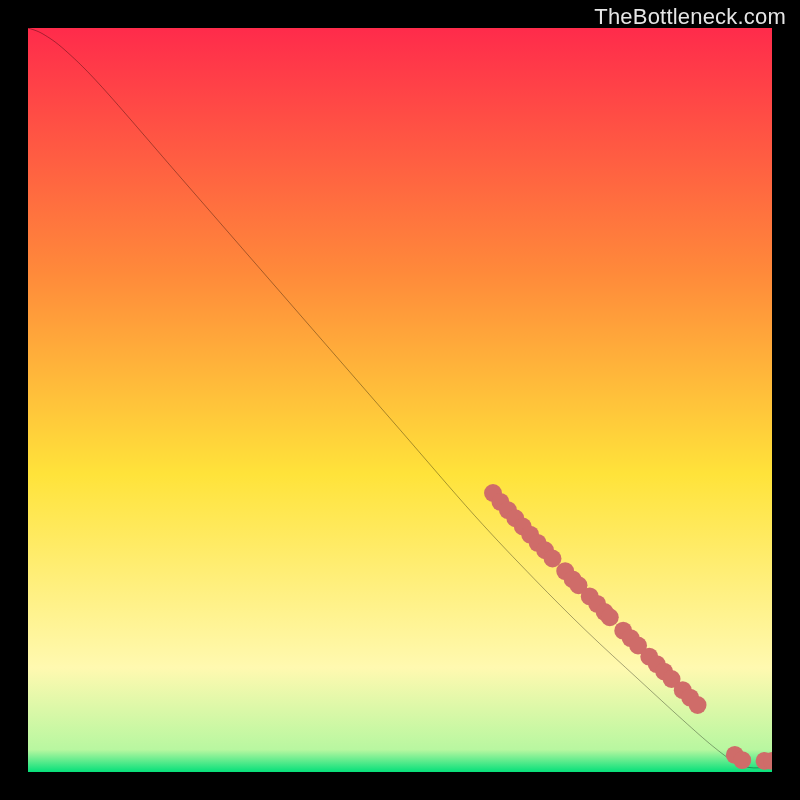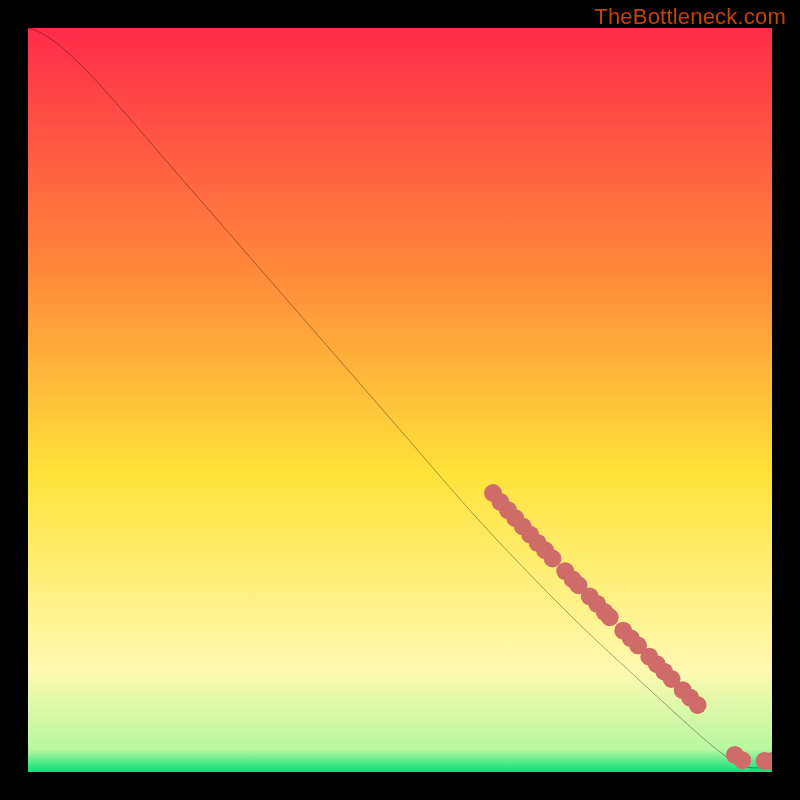--- a/index.html
+++ b/index.html
@@ -16,21 +16,21 @@
     left: 0;
     top: 0;
     width: 800px;
     height: 800px;
     background: #000000;
   }
   .watermark {
     position: absolute;
     top: 4px;
     right: 14px;
-    color: #c2410c;
+    color: #e5e5e5;
     font-size: 22px;
     font-weight: 400;
     letter-spacing: 0.2px;
     text-align: right;
   }
   .plot {
     position: absolute;
     left: 28px;
     top: 28px;
     width: 744px;

